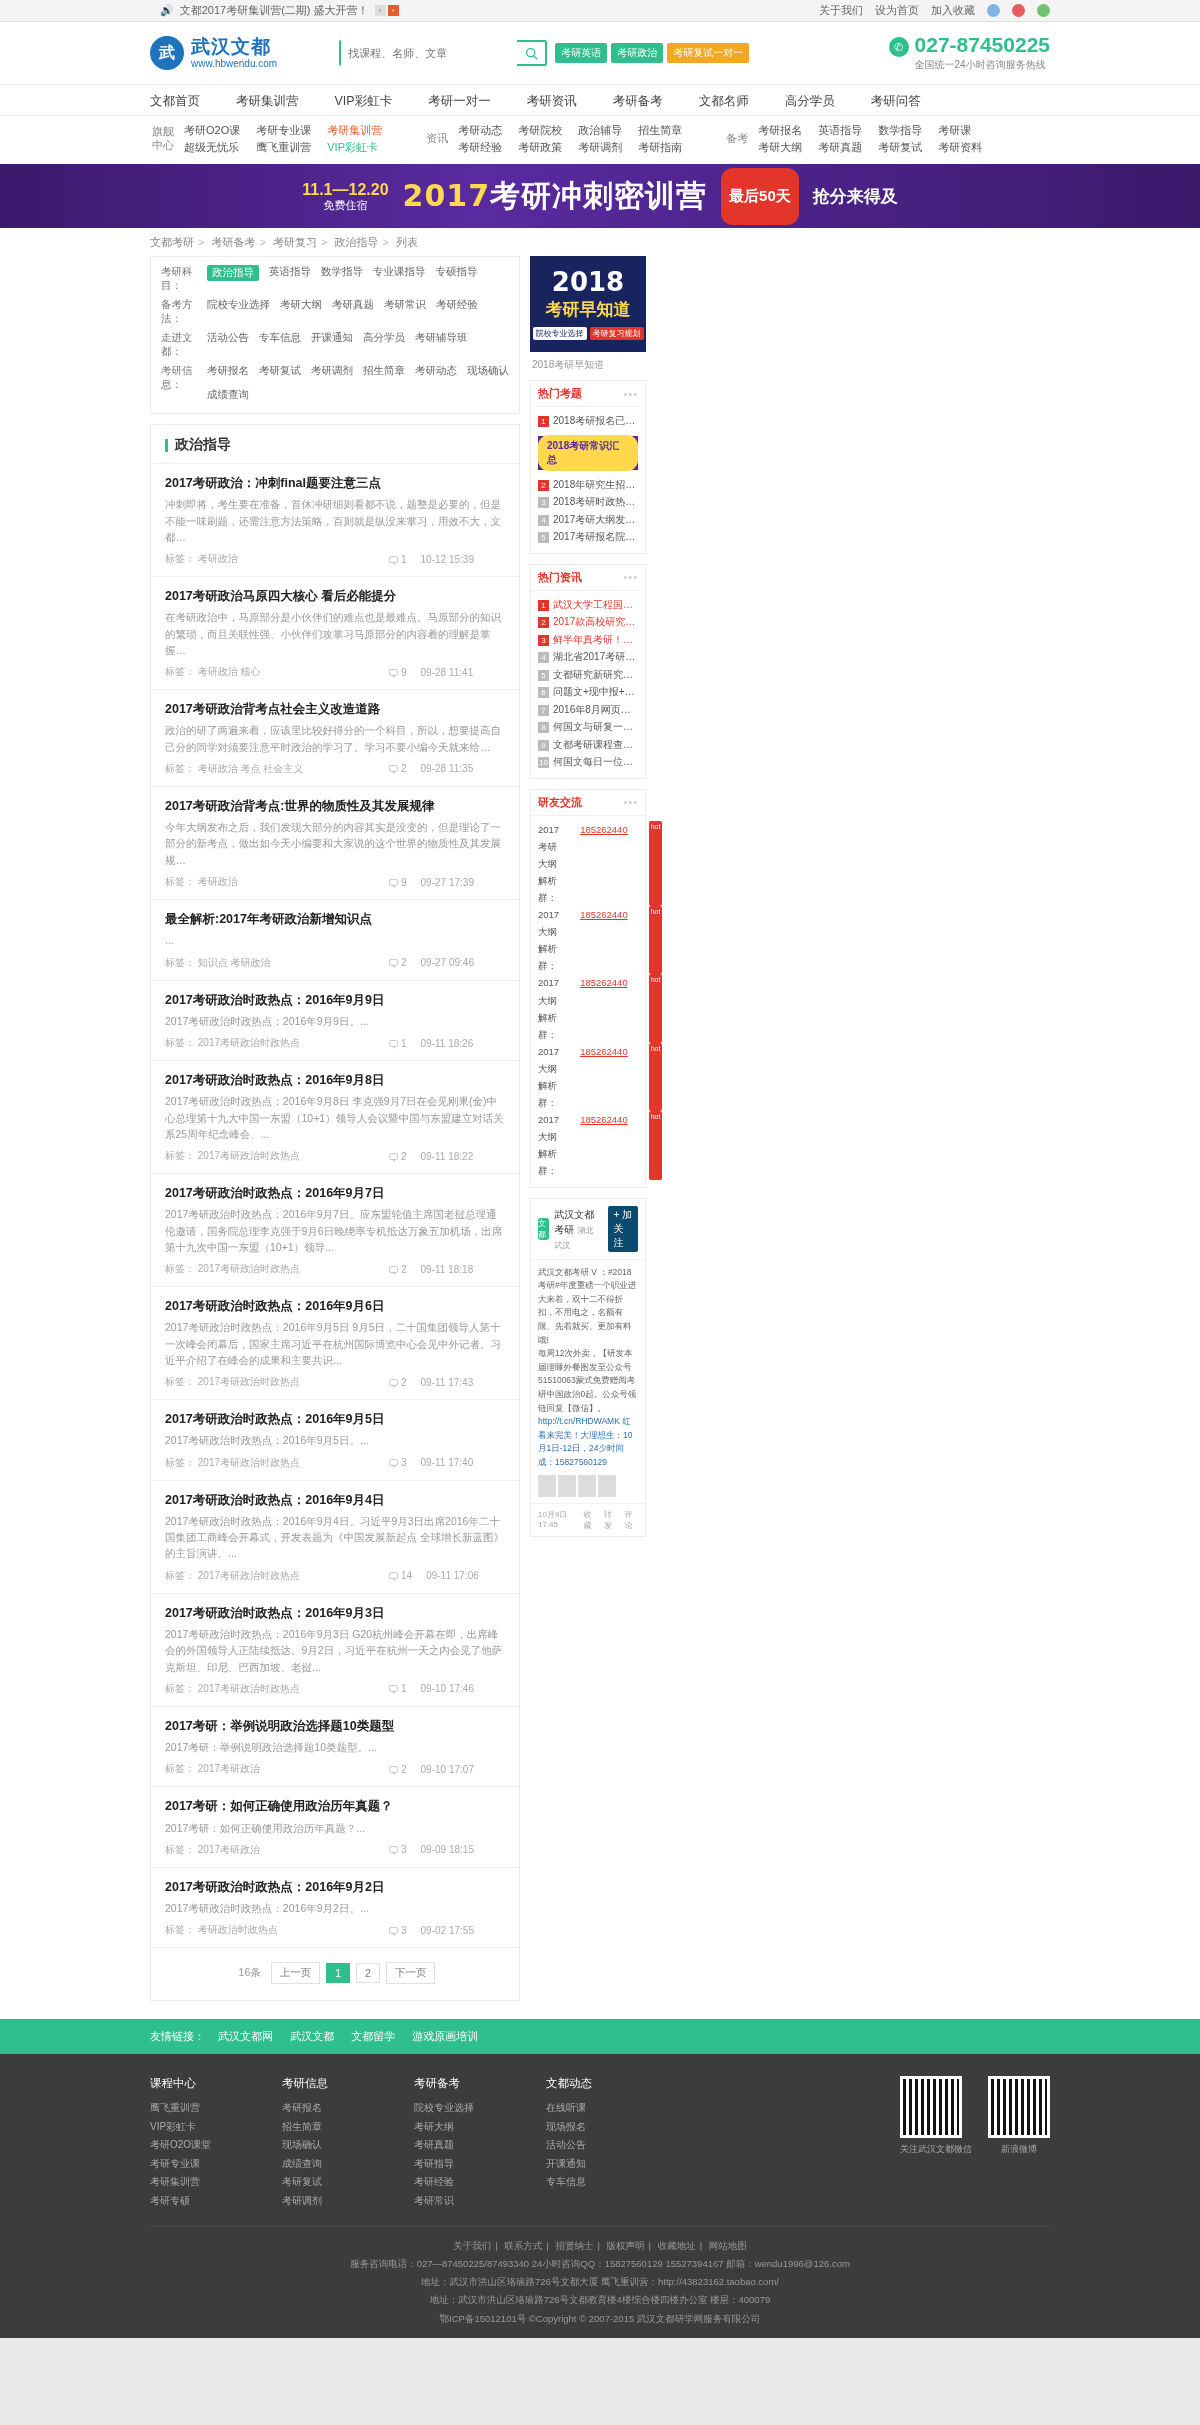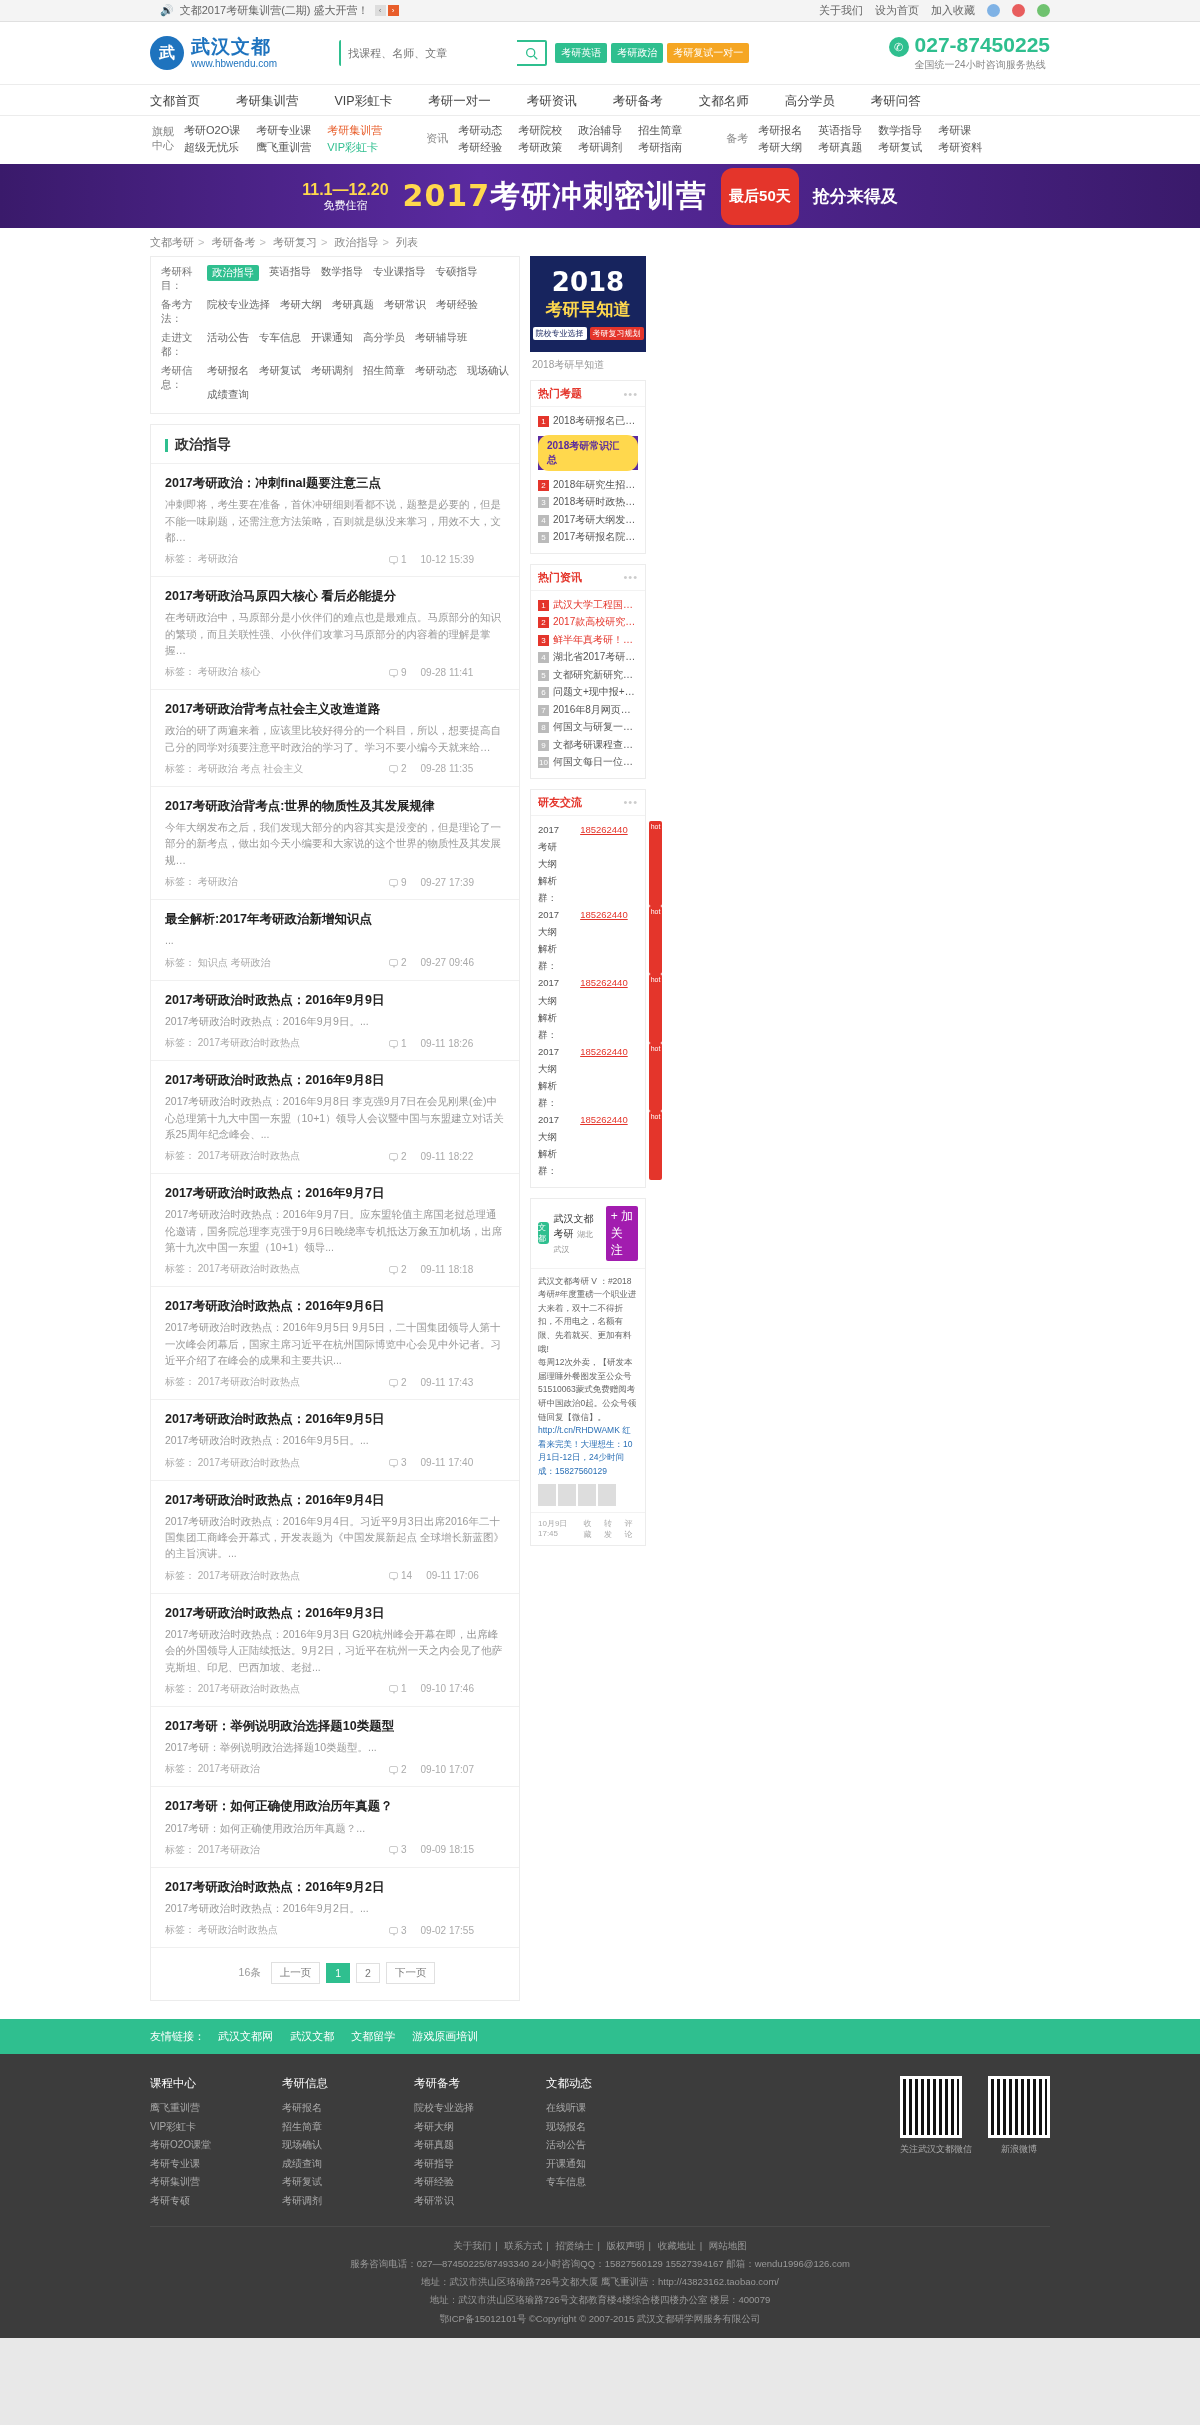--- a/index.html
+++ b/index.html
@@ -186,21 +186,21 @@
   .qq .li { display: flex; gap: 21px; font-size: 9.5px; line-height: 1.8; }
   .qq .li .lbl { color: #555; }
   .qq .li .num { color: #e4352b; text-decoration: underline; }
   .qq .li .hot { background: #e4352b; color: #fff; font-size: 7px; padding: 0 2px; border-radius: 2px; }
 
   .weibo-card { border: 1px solid #ececec; background: #fff; }
   .wb-hd { display: flex; align-items: center; gap: 5px; padding: 7px; border-bottom: 1px solid #f2f2f2; }
   .wb-av { width: 22px; height: 22px; border-radius: 3px; background: #2fbf8f; color: #fff; font-size: 8px; display: flex; align-items: center; justify-content: center; }
   .wb-name { font-size: 10px; color: #333; }
   .wb-loc { font-size: 8px; color: #999; }
-  .wb-follow { margin-left: auto; background: #a21caf; color: #fff; font-size: 12px; padding: 2px 5px; border-radius: 2px; }
+  .wb-follow { margin-left: auto; background: #0c4a6e; color: #fff; font-size: 10px; padding: 2px 5px; border-radius: 2px; }
   .wb-body { padding: 6px 7px; font-size: 8.5px; color: #666; line-height: 1.6; }
   .wb-body a { color: #2a6fb5; text-decoration: none; }
   .wb-thumbs { display: flex; gap: 2px; padding: 0 7px 6px; }
   .wb-thumbs i { width: 18px; height: 22px; background: #ddd; display: block; }
   .wb-foot { display: flex; padding: 5px 7px; border-top: 1px solid #f2f2f2; font-size: 8px; color: #aaa; }
   .wb-foot .r { margin-left: auto; display: flex; gap: 7px; }
 
   
   .flinks { background: #2fbf8f; color: #fff; padding: 10px 150px; font-size: 11px; }
   .flinks a { color: #fff; text-decoration: none; margin-right: 14px; }

